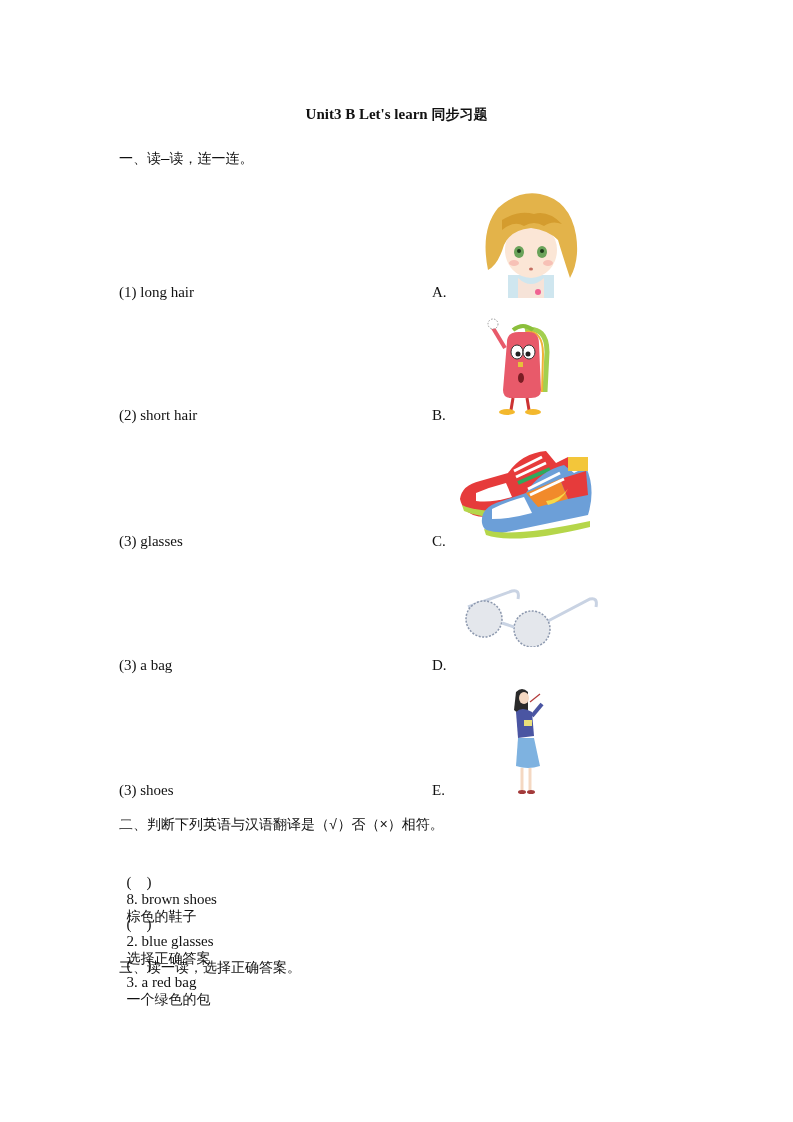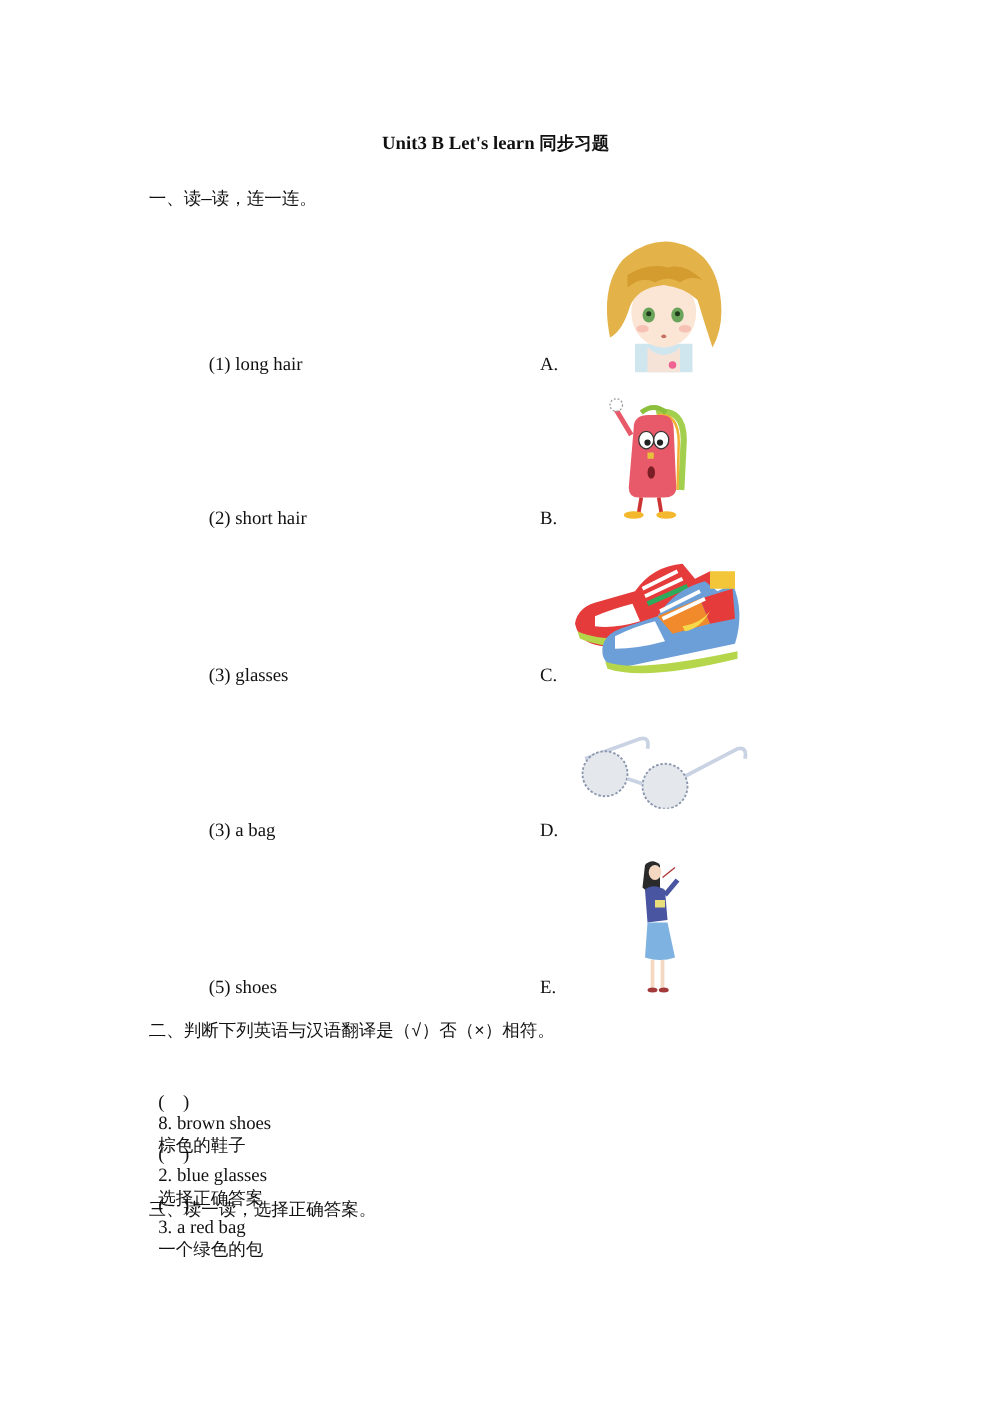--- a/index.html
+++ b/index.html
@@ -2,21 +2,21 @@
 <html><head>
   <meta charset="utf-8">
   <style>
     html, body { margin: 0; padding: 0; background: #ffffff; }
     body { width: 793px; height: 1122px; position: relative; overflow: hidden;
            font-family: "Liberation Serif", "DejaVu Serif", serif; color: #111; }
     .title { position: absolute; top: 106px; left: 0; width: 793px; text-align: center;
              font-weight: bold; font-size: 15px; }
     .title .cn { font-family: "DejaVu Sans", sans-serif; font-weight: bold; font-size: 14px; }
     .section { position: absolute; left: 119px; font-family: Liberation Mono, monospace; font-size: 14px; }
-    .item { position: absolute; left: 119px; font-size: 15px; margin-left: 48px; }
+    .item { position: absolute; left: 119px; font-size: 15px; }
     .opt { position: absolute; left: 432px; font-size: 15px; }
     .pic { position: absolute; }
     .judge { position: absolute; left: 119px; font-size: 15px; white-space: pre; }
     .judge .cn { font-family: "DejaVu Sans", sans-serif; font-size: 14px; }
   </style>
 </head>
 <body>
 
 <div class="title">
   <span>Unit3 B Let's learn</span>
@@ -30,21 +30,21 @@
 
 <div class="item" style="top:407px;">(2) short hair</div>
 <div class="opt" style="top:407px;">B.</div>
 
 <div class="item" style="top:533px;">(3) glasses</div>
 <div class="opt" style="top:533px;">C.</div>
 
 <div class="item" style="top:657px;">(3) a bag</div>
 <div class="opt" style="top:657px;">D.</div>
 
-<div class="item" style="top:782px;">(5) shoes</div>
+<div class="item" style="top:782px;">(3) shoes</div>
 <div class="opt" style="top:782px;">E.</div>
 
 <svg class="pic" style="left:478px;top:190px;" width="106" height="108" viewBox="0 0 106 108">
   <rect x="30" y="85" width="46" height="23" fill="#cfe6ef"></rect>
   <path d="M40 88 Q53 100 66 88 L66 108 L40 108 Z" fill="#f6e3d8"></path>
   <ellipse cx="53" cy="60" rx="26" ry="28" fill="#fbe6d6"></ellipse>
   <path d="M10 80 Q2 40 20 18 Q40 0 62 4 Q92 10 98 45 Q102 70 92 88 Q86 70 80 50 Q70 40 53 38 Q32 40 26 55 Q20 75 10 80 Z" fill="#e3b34a"></path>
   <path d="M24 30 Q40 20 56 24 Q70 20 84 34 Q74 30 66 36 Q56 30 46 36 Q36 30 24 40 Z" fill="#d49c2e"></path>
   <ellipse cx="41" cy="62" rx="5" ry="6" fill="#6aa35a"></ellipse>
   <ellipse cx="64" cy="62" rx="5" ry="6" fill="#6aa35a"></ellipse>

